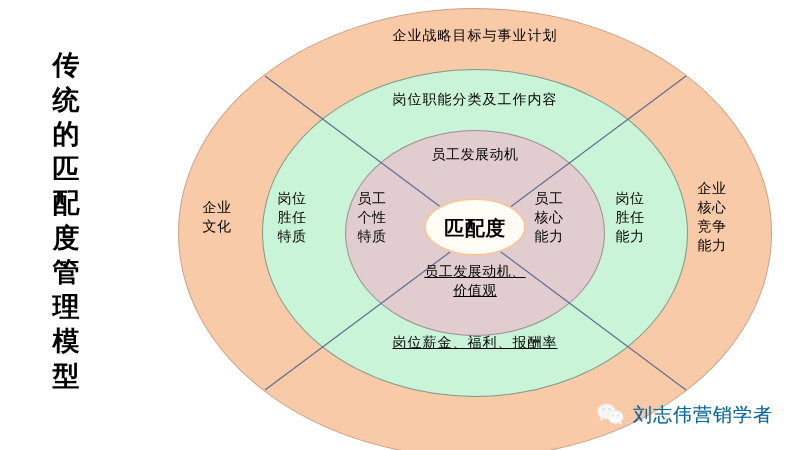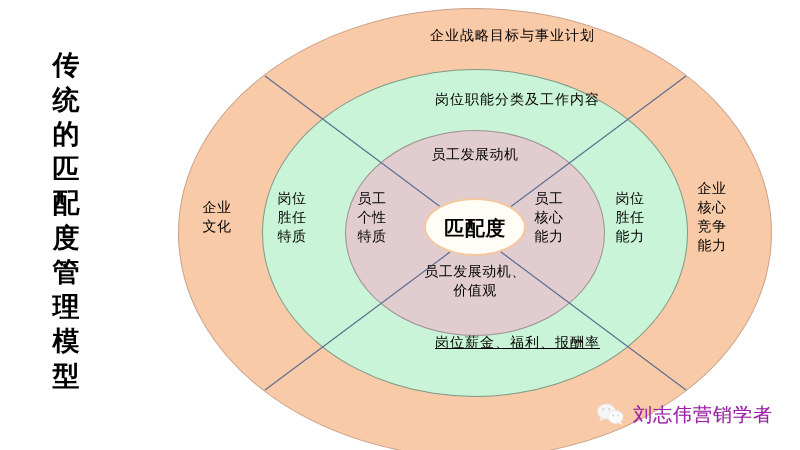--- a/index.html
+++ b/index.html
@@ -99,29 +99,29 @@
     position: absolute;
     color: #000000;
     font-family: "Liberation Sans", "DejaVu Sans", sans-serif;
     font-size: 14px;
     line-height: 19px;
     text-align: center;
     white-space: pre-line;
     z-index: 7;
     letter-spacing: 0.5px;
   }
-  .lbl.wide { letter-spacing: 1px; text-align: right; }
+  .lbl.wide { letter-spacing: 1px; }
 
   #lbl-outer-top    { left: 355px; top: 26px;  width: 240px; }
   #lbl-mid-top      { left: 350px; top: 90px;  width: 250px; }
   #lbl-inner-top    { left: 395px; top: 145px; width: 160px; }
 
   #lbl-outer-bottom { left: 355px; top: 394px; width: 240px; }
   #lbl-mid-bottom   { left: 350px; top: 333px; width: 250px; text-decoration: underline; }
-  #lbl-inner-bottom { left: 382px; top: 262px; width: 186px; }
+  #lbl-inner-bottom { left: 382px; top: 262px; width: 186px; text-decoration: underline; }
 
   #lbl-outer-left   { left: 186px; top: 198px; width: 62px; }
   #lbl-mid-left     { left: 268px; top: 189px; width: 48px; }
   #lbl-inner-left   { left: 348px; top: 189px; width: 48px; }
 
   #lbl-inner-right  { left: 525px; top: 189px; width: 48px; }
   #lbl-mid-right    { left: 606px; top: 189px; width: 48px; }
   #lbl-outer-right  { left: 688px; top: 179px; width: 48px; }
 
   #lbl-core {
@@ -144,21 +144,21 @@
     left: 596px;
     top: 402px;
     display: flex;
     align-items: center;
     gap: 7px;
     z-index: 9;
   }
   #watermark .wm-text {
     font-family: Liberation Serif, serif;
     font-size: 19px;
-    color: #a21caf;
+    color: #0369a1;
     letter-spacing: 1px;
     text-shadow: 0 0 1px rgba(120,120,120,0.55);
   }
 </style>
 </head>
 <body>
 
 <div id="canvas">
 
   <div id="vtitle">

